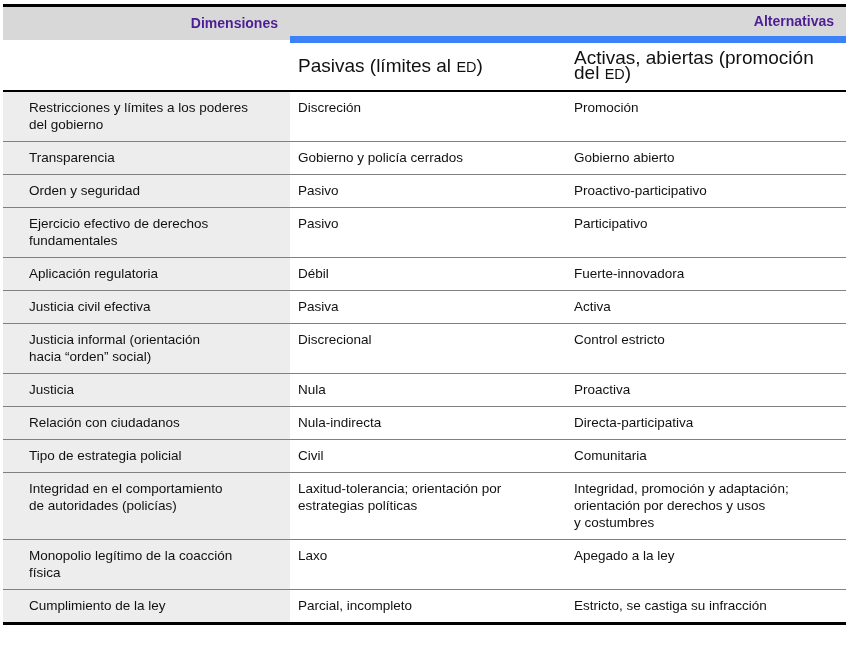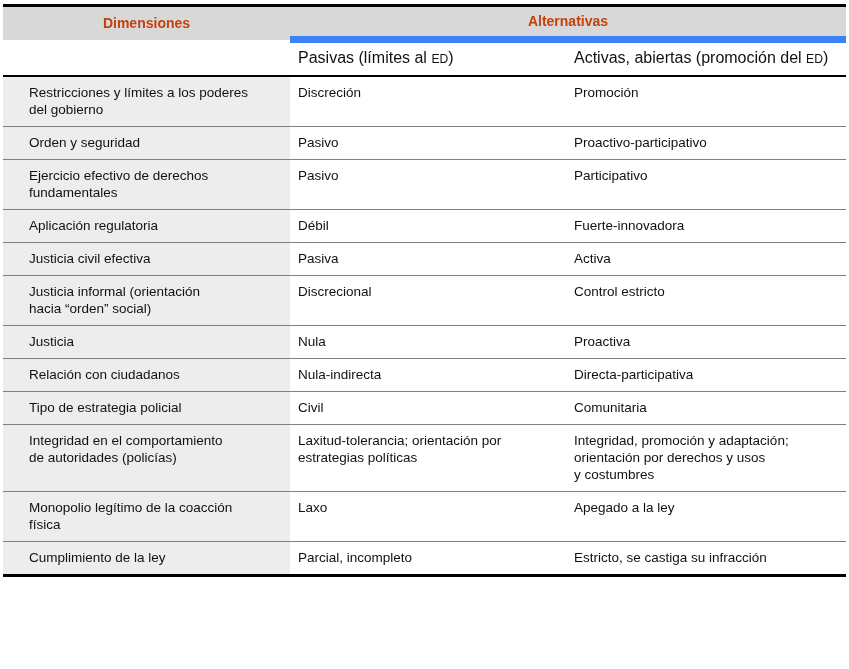--- a/index.html
+++ b/index.html
@@ -22,29 +22,29 @@
     border-bottom: 3px solid #000000;
   }
   col.c1 { width: 287px; }
   col.c2 { width: 276px; }
   col.c3 { width: 280px; }
 
   .head-row th {
     background: #d8d8d8;
     font-size: 14px;
     font-weight: bold;
-    text-align: center;
+    text-align: right;
     padding: 7px 12px;
-    color: #c2410c;
+    color: #4c1d95;
     line-height: 15px;
   }
   th.alt-head { border-bottom: 7px solid #3b82f6; }
 
   .subhead-row td {
-    font-size: 16px;
+    font-size: 19px;
     line-height: 15px;
     padding: 7px 8px 8px 8px;
     border-bottom: 2px solid #000000;
     vertical-align: middle;
     background: #ffffff;
     margin-top: 24px;
   }
 
   tbody td {
     font-size: 13.5px;
@@ -82,20 +82,25 @@
         <td>Pasivas (límites al <span class="sc">ED</span>)</td>
         <td>Activas, abiertas (promoción del <span class="sc">ED</span>)</td>
       </tr>
     </thead>
     <tbody>
       <tr>
         <td class="dim">Restricciones y límites a los poderes
 del gobierno</td>
         <td>Discreción</td>
         <td>Promoción</td>
+      </tr>
+      <tr>
+        <td class="dim">Transparencia</td>
+        <td>Gobierno y policía cerrados</td>
+        <td>Gobierno abierto</td>
       </tr>
       <tr>
         <td class="dim">Orden y seguridad</td>
         <td>Pasivo</td>
         <td>Proactivo-participativo</td>
       </tr>
       <tr>
         <td class="dim">Ejercicio efectivo de derechos
 fundamentales</td>
         <td>Pasivo</td>

